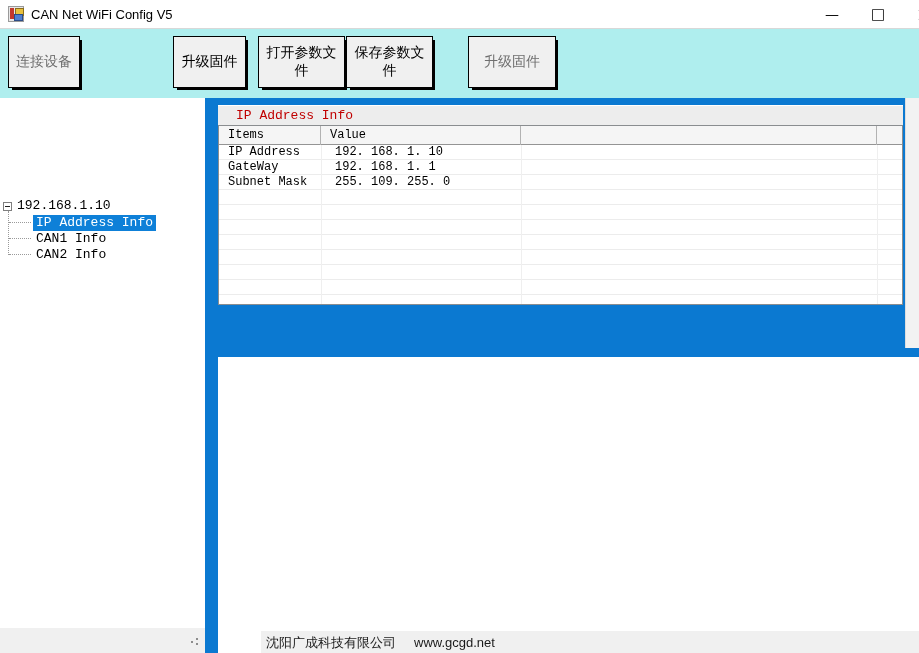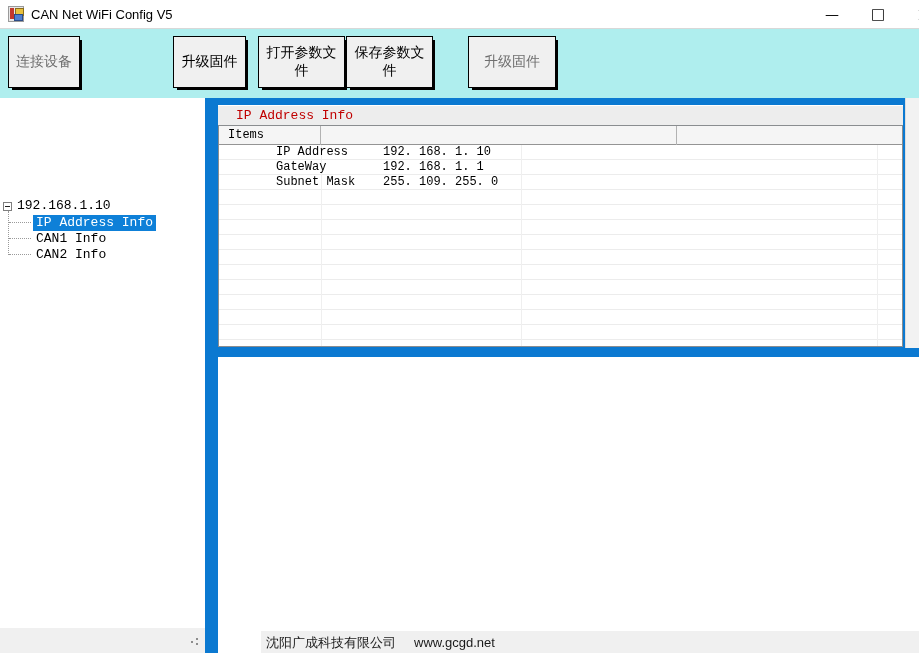--- a/index.html
+++ b/index.html
@@ -51,34 +51,33 @@
   .top-panel{position:absolute;left:205px;top:98px;width:700px;height:250px;background:var(--accent-blue,#0b79d1);}
   .edge-strip{position:absolute;left:905px;top:98px;width:14px;height:250px;background:#f2f2f2;border-left:1px solid #dedede;box-sizing:border-box;}
   .divider{position:absolute;left:205px;top:348px;width:714px;height:9px;background:var(--accent-blue,#0b79d1);}
   .bottom-panel{position:absolute;left:218px;top:357px;width:701px;height:274px;background:#fff;}
   .panel-label{
     position:absolute;left:218px;top:105px;width:685px;height:20px;background:#ededed;border-top:1px solid #fff;
     box-sizing:border-box;color:var(--panel-title-red,#c00000);
     font-family:"Liberation Mono","DejaVu Sans Mono",monospace;font-size:13px;line-height:19px;padding-left:18px;white-space:nowrap;
   }
   .listview{
-    position:absolute;left:218px;top:125px;width:685px;height:222px;background:#fff;
+    position:absolute;left:218px;top:125px;width:685px;height:180px;background:#fff;
     border:1px solid #8a8d90;box-sizing:border-box;overflow:hidden;
     font-family:"Liberation Mono","DejaVu Sans Mono",monospace;font-size:12px;
   }
   .lv-header{display:flex;height:19px;background:#f5f5f5;border-bottom:1px solid #949494;box-sizing:border-box;}
   .lv-hcell{height:19px;line-height:18px;border-right:1px solid #b2b2b2;box-sizing:border-box;padding-left:9px;color:#000;white-space:nowrap;}
   .hc0{width:102px;}
   .hc1{width:200px;}
   .hc2{width:356px;}
   .hc3{flex:1;border-right:0;}
   .lv-body{
     position:relative;height:202px;
     background:repeating-linear-gradient(to bottom, transparent 0px, transparent 14px, #ececec 14px, #ececec 15px);
-    padding-left:48px;
   }
   .vgrid{position:absolute;top:0;bottom:0;width:1px;background:#efefef;}
   .vg0{left:102px;} .vg1{left:302px;} .vg2{left:658px;}
   .lv-row{position:relative;display:flex;height:15px;line-height:15px;}
   .lv-c-item{width:102px;padding-left:9px;box-sizing:border-box;white-space:nowrap;}
   .lv-c-value{width:200px;padding-left:14px;box-sizing:border-box;white-space:nowrap;}
   
   .status-left{position:absolute;left:0;top:628px;width:205px;height:25px;background:#f0f0f0;}
   .status-right{position:absolute;left:218px;top:631px;width:701px;height:22px;background:#f0f0f0;margin-left:43px;}
   .status-text{position:absolute;left:5px;top:3px;font-size:13px;color:#1a1a1a;white-space:nowrap;}
@@ -134,20 +133,21 @@
     <div class="tree-item" style="top:149px;">CAN2 Info</div>
   </div>
 
   <div class="splitter"></div>
 
   <div class="top-panel"></div>
   <div class="panel-label">IP Address Info</div>
   <div class="listview">
     <div class="lv-header">
       <div class="lv-hcell hc0">Items</div>
+      <div class="lv-hcell hc1">Value</div>
       <div class="lv-hcell hc2"></div>
       <div class="lv-hcell hc3"></div>
     </div>
     <div class="lv-body">
       <div class="vgrid vg0"></div>
       <div class="vgrid vg1"></div>
       <div class="vgrid vg2"></div>
       <div class="lv-row">
         <div class="lv-c-item">IP Address</div>
         <div class="lv-c-value">192. 168. 1. 10</div>

